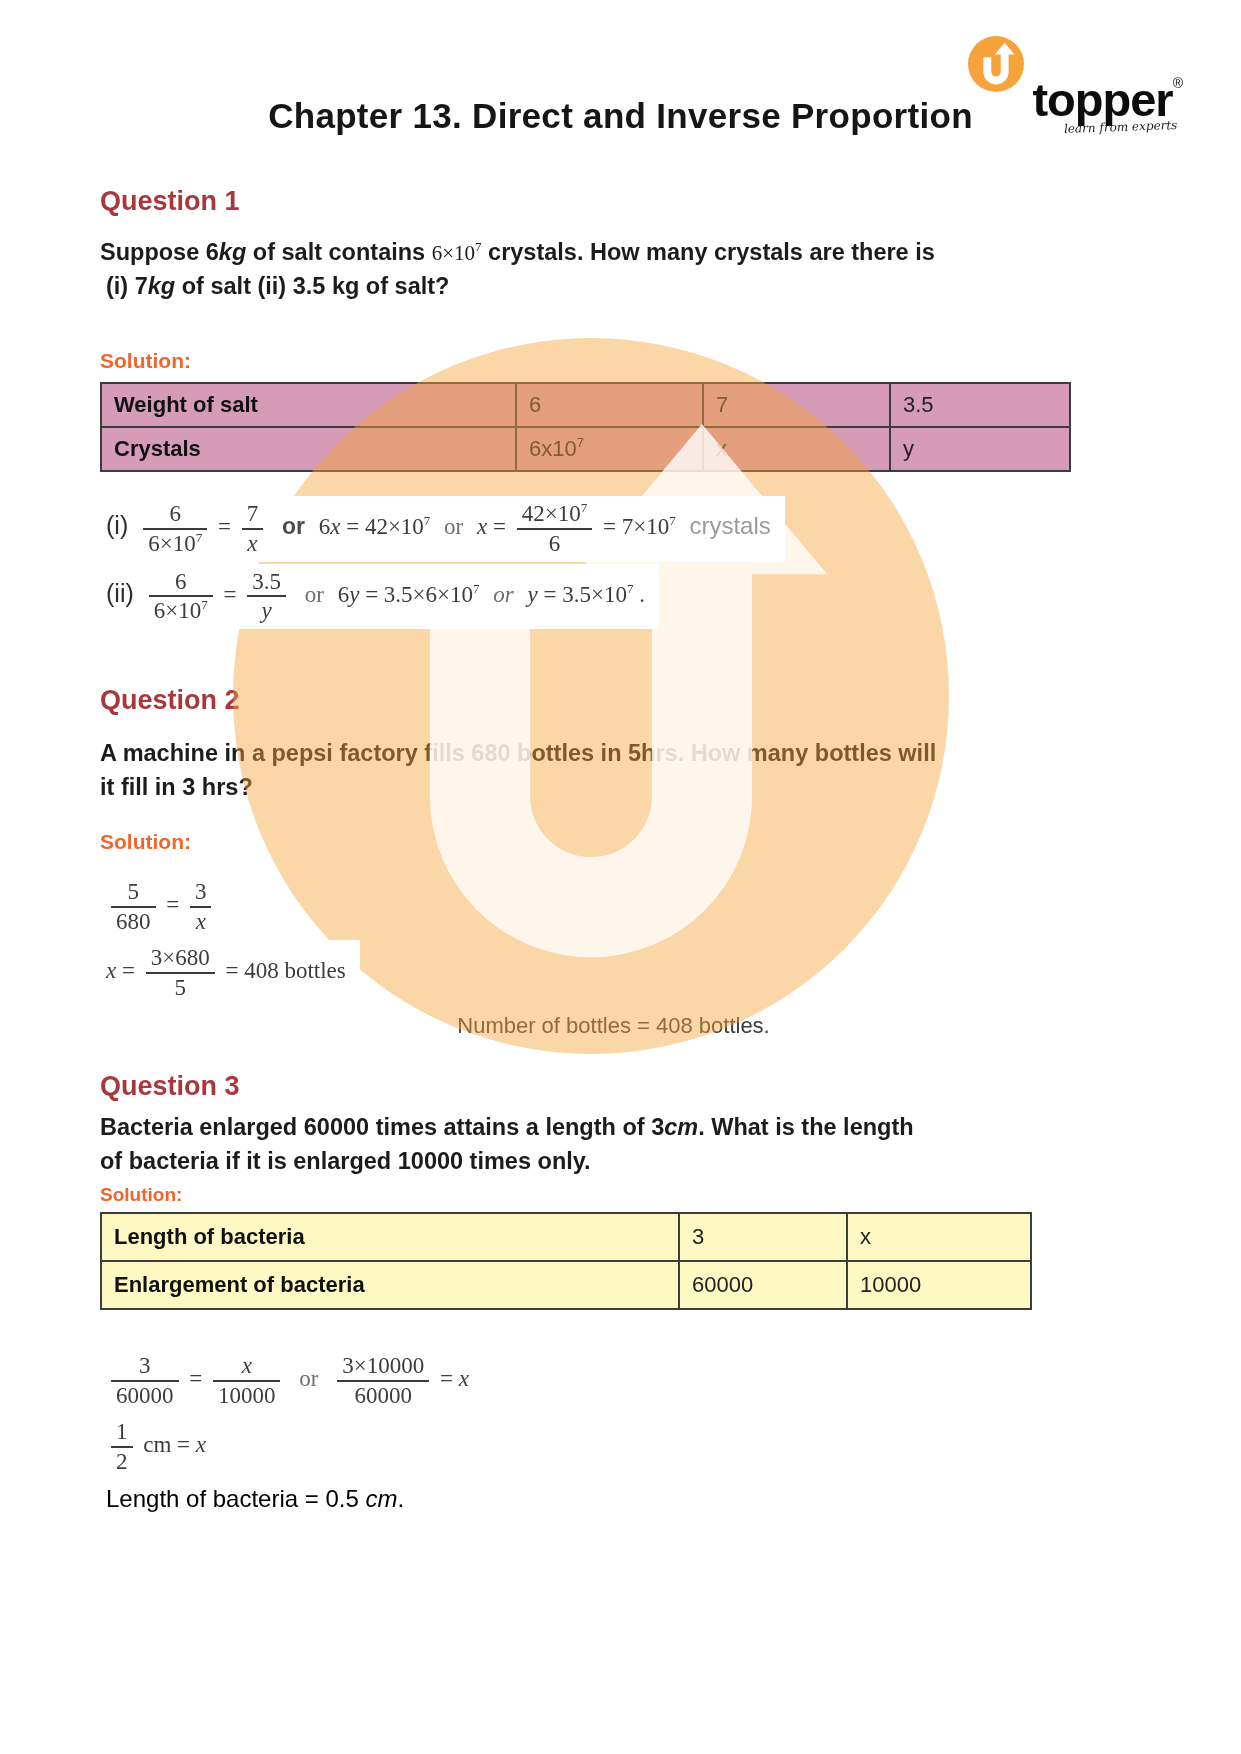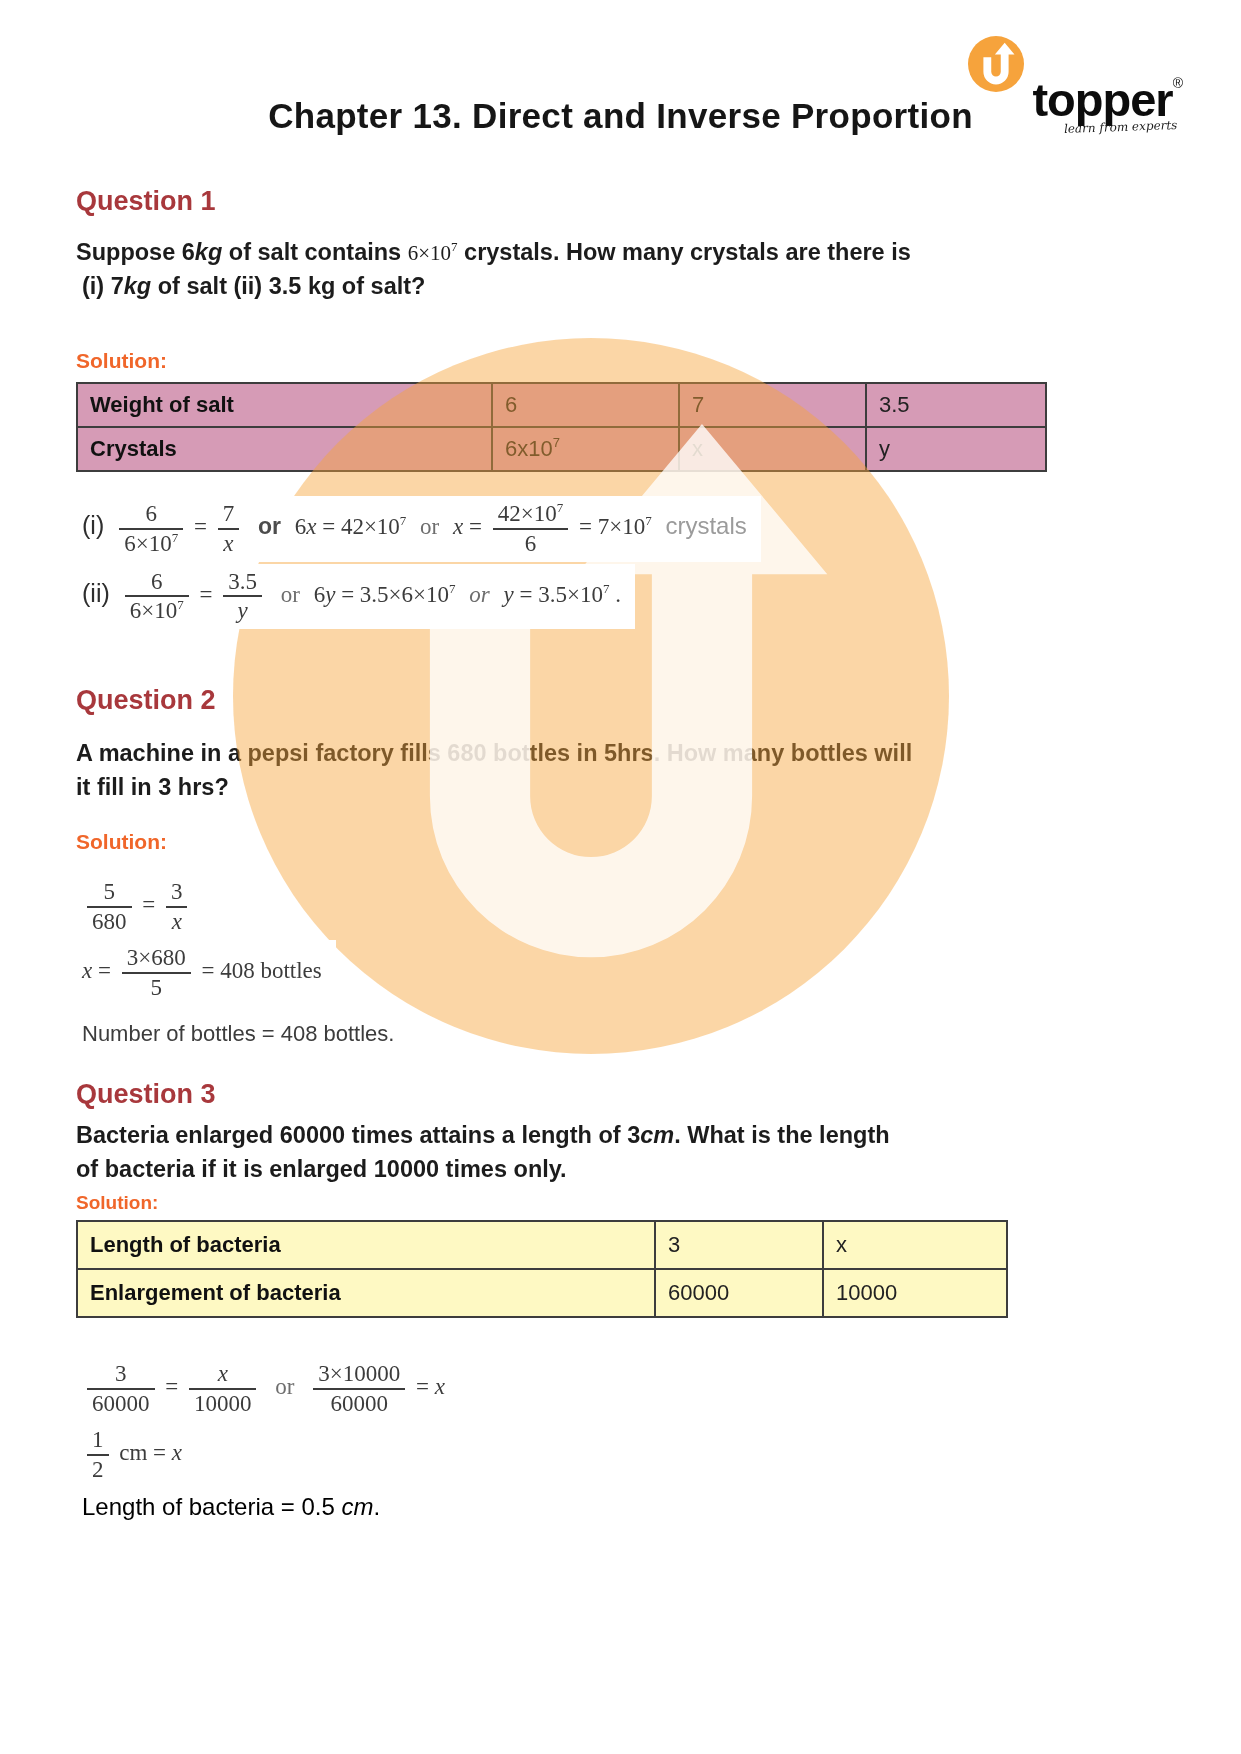--- a/index.html
+++ b/index.html
@@ -11,21 +11,21 @@
   .logo{position:absolute;top:30px;right:58px;display:flex;align-items:flex-start;z-index:6;}
   .logo-mark{width:56px;height:56px;margin-top:6px;}
   .logo-textwrap{margin-left:8px;position:relative;margin-top:44px;}
   .brand{font-size:47px;font-weight:bold;letter-spacing:-1px;color:#0c0c0c;line-height:1.1;}
   .reg{font-size:14px;vertical-align:28px;font-weight:normal;color:#111;}
   .tagline{position:absolute;right:6px;bottom:-8px;font-family:"DejaVu Serif",serif;
     font-style:italic;font-size:12px;color:#1d1d1d;white-space:nowrap;transform:rotate(-2deg);}
   
   .page-title{margin-top:96px;text-align:center;font-size:35px;font-weight:bold;color:#161616;letter-spacing:.3px;}
   
-  .content{padding-left:76px;padding-right:120px;}
+  .content{padding-left:100px;padding-right:120px;}
   .qhead{font-size:27px;font-weight:bold;color:#A8383C;}
   .qtext{font-size:23.5px;font-weight:bold;color:#1c1c1c;line-height:1.45;}
   .sol{font-size:21px;font-weight:bold;color:#F0662A;}
   .sol.small{font-size:19px;}
   
   table.t{border-collapse:collapse;table-layout:fixed;}
   table.t td{border:2px solid #3d3d3d;padding:2px 4px 2px 12px;font-size:22px;color:#222;vertical-align:middle;}
   table.t td.lbl{font-weight:bold;color:#111;}
   .t1 td{background:#D69BB6;height:38px;}
   .t2 td{background:#CEE3F4;height:44px;border-color:#26262e;}
@@ -144,21 +144,21 @@
   </div>
 
   <div style="margin-top:0px;">
     <div class="eqrow">
       <span class="v">x</span><span> = </span>
       <span class="frac"><span class="num">3×680</span><span class="den">5</span></span>
       <span>= 408</span>&nbsp;<span>bottles</span>
     </div>
   </div>
 
-  <div class="note" style="margin-top:16px;padding-left:6px;">Number of bottles = 408 bottles.</div>
+  <div class="note" style="margin-top:8px;padding-left:6px;text-align:center;">Number of bottles = 408 bottles.</div>
 
   <div class="qhead" style="margin-top:32px;">Question 3</div>
 
   <div class="qtext" style="margin-top:8px;">
     <span>Bacteria enlarged 60000 times attains a length of 3</span><span class="v">cm</span><span>. What is the length</span><br>
     <span>of bacteria if it is enlarged 10000 times only.</span>
   </div>
 
   <div class="sol small" style="margin-top:6px;">Solution:</div>
 

